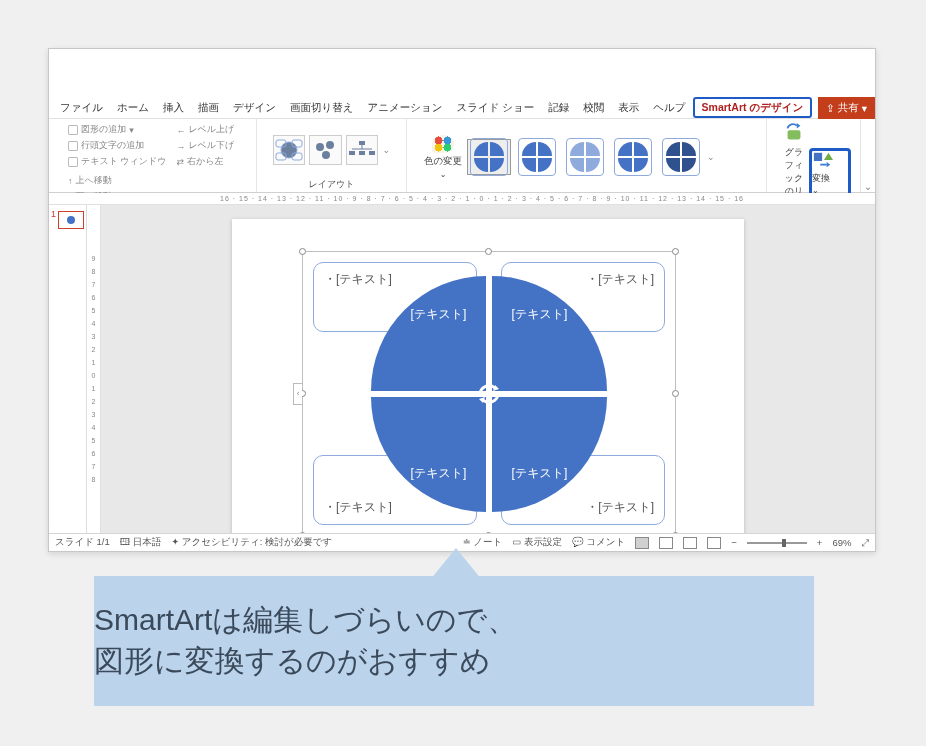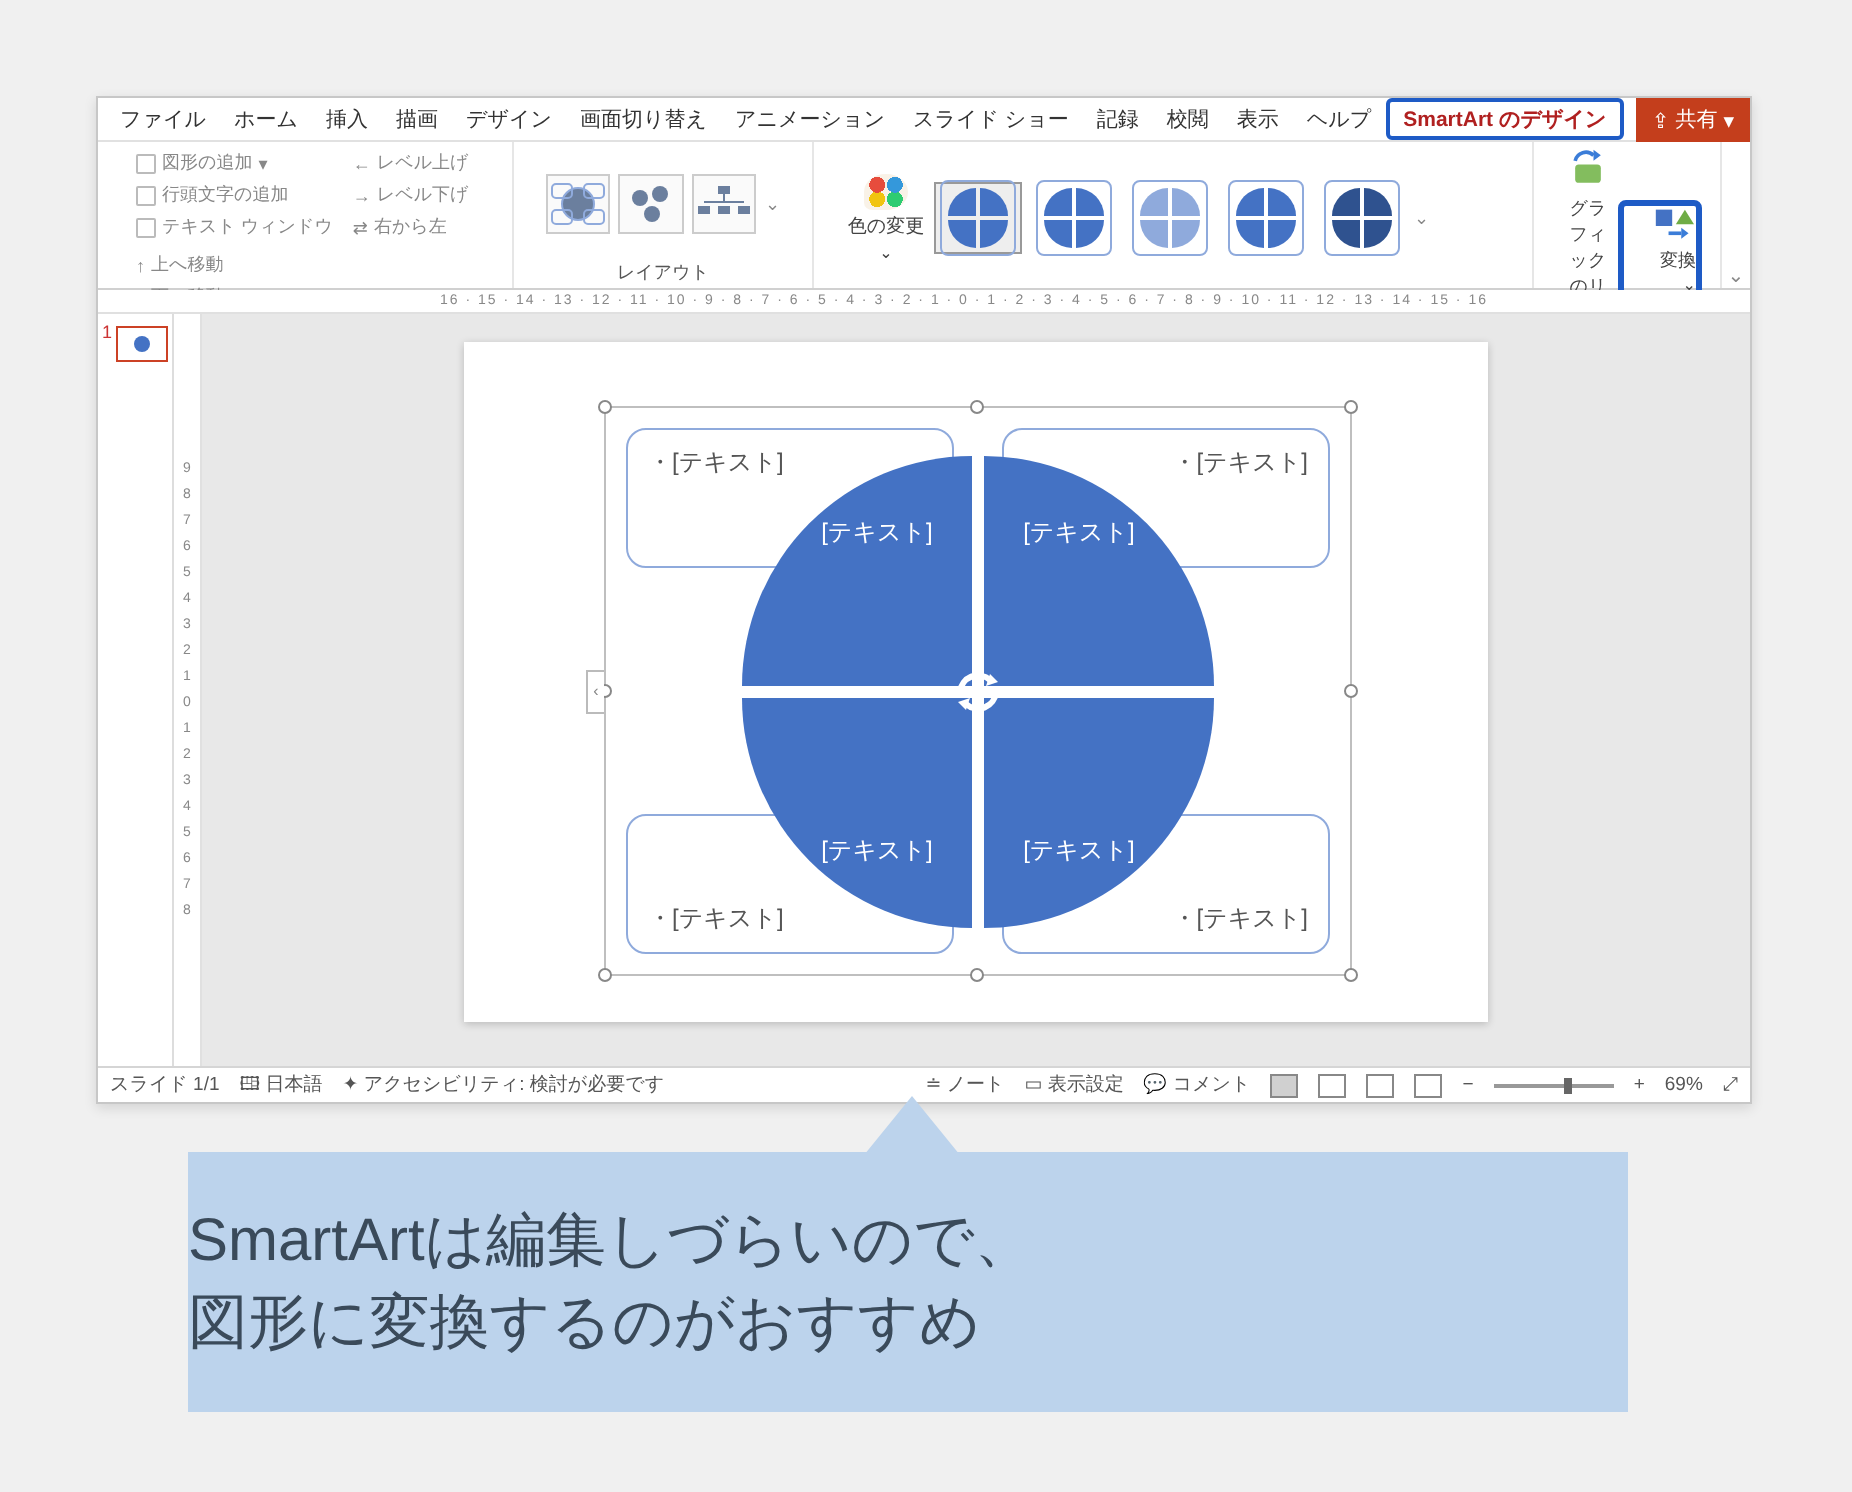--- a/index.html
+++ b/index.html
@@ -1,21 +1,21 @@
 <!DOCTYPE html>
 <html><head>
 <meta charset="utf-8">
 <style>
   * { box-sizing: border-box; margin: 0; padding: 0; }
   body { font-family: "Meiryo", "Yu Gothic", sans-serif; background: #f0f0f0; width: 926px; height: 746px; position: relative; overflow: hidden; }
 
   .app-window { position: absolute; left: 48px; top: 48px; width: 828px; height: 504px; background: #fff; border: 1px solid #c7c7c7; box-shadow: 0 2px 6px rgba(0,0,0,.12); display: flex; flex-direction: column; }
 
   
-  .tab-row { display: flex; align-items: center; height: 22px; font-size: 10.5px; padding: 0 4px; border-bottom: 1px solid #e1e1e1; position: relative; }
+  .tab-row { display: flex; align-items: center; height: 22px; font-size: 10.5px; padding: 0 4px; border-bottom: 1px solid #e1e1e1; position: relative; margin-top: 48px; }
   .tab { padding: 0 7px; height: 100%; display: flex; align-items: center; cursor: pointer; color: #333; white-space: nowrap; }
   .tab.highlight { border: 2px solid #1e5bc6; border-radius: 3px; color: #b02020; font-weight: bold; }
   .share-btn { position: absolute; right: 0; top: 0; height: 22px; background: #c43e1c; color: #fff; font-size: 10.5px; padding: 0 8px; display: flex; align-items: center; gap: 3px; }
 
   
   .ribbon { height: 74px; display: flex; border-bottom: 1px solid #d0d0d0; font-size: 9.5px; color: #444; }
   .ribbon-group { border-right: 1px solid #e6e6e6; display: flex; flex-direction: column; justify-content: space-between; padding: 3px 16px 1px; }
   .ribbon-group-label { text-align: center; font-size: 9px; color: #555; }
   .rb-body { flex: 1; display: flex; align-items: center; gap: 4px; }
   .rb-small-btn { display: flex; align-items: center; gap: 3px; padding: 1px 3px; color: #888; white-space: nowrap; font-size: 9px; }
@@ -35,21 +35,21 @@
   .style-circle .q1 { top: 0; left: 0; border-radius: 14px 0 0 0; }
   .style-circle .q2 { top: 0; right: 0; border-radius: 0 14px 0 0; }
   .style-circle .q3 { bottom: 0; left: 0; border-radius: 0 0 0 14px; }
   .style-circle .q4 { bottom: 0; right: 0; border-radius: 0 0 14px 0; }
   .style-frame { position: absolute; inset: -4px; border: 1px solid #8faadc; border-radius: 4px; }
 
   .reset-btn { width: 44px; display: flex; flex-direction: column; align-items: center; gap: 2px; font-size: 9px; text-align: center; }
   .reset-ico { width: 22px; height: 22px; }
 
   .convert-group { border: 3px solid #1e5bc6; border-radius: 4px; }
-  .convert-btn { width: 36px; display: flex; flex-direction: column; align-items: flex-end; gap: 1px; font-size: 9px; }
+  .convert-btn { width: 36px; display: flex; flex-direction: column; align-items: flex-start; gap: 1px; font-size: 9px; }
   .convert-ico { width: 22px; height: 20px; }
 
   
   .ruler-h { height: 12px; background: #fff; border-bottom: 1px solid #e0e0e0; font-size: 7px; color: #888; display: flex; align-items: center; justify-content: center; letter-spacing: 1px; padding-left: 40px; overflow: hidden; white-space: nowrap; }
 
   
   .main-area { flex: 1; display: flex; background: #e8e8e8; overflow: hidden; }
   .thumb-panel { width: 38px; background: #fff; border-right: 1px solid #ddd; padding: 4px 2px; font-size: 9px; color: #c33; }
   .thumb-slide { width: 26px; height: 18px; border: 1px solid #cc4125; margin: 2px auto; display: flex; align-items: center; justify-content: center; }
   .thumb-slide .tiny { width: 8px; height: 8px; background: #4472c4; border-radius: 50%; }

